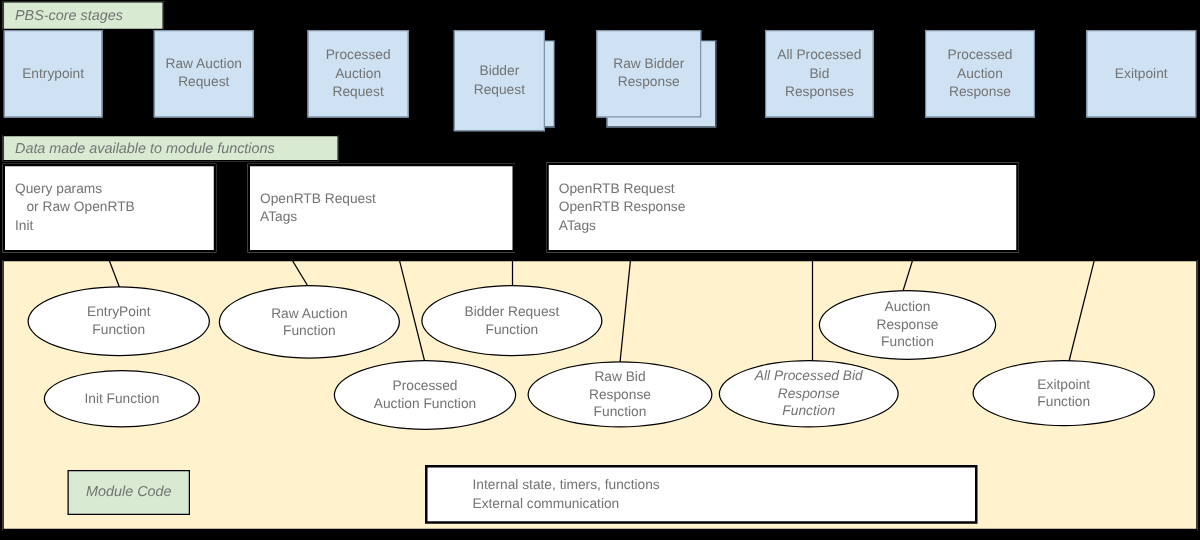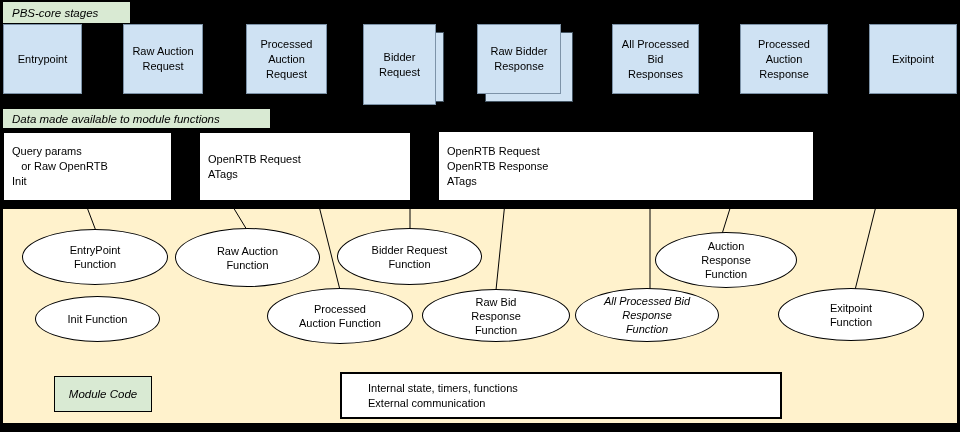--- a/index.html
+++ b/index.html
@@ -1,18 +1,18 @@
 <!DOCTYPE html>
 <html><head>
 <meta charset="utf-8">
 <style>
   html,body{margin:0;padding:0;background:#000;}
   .stage{
     position:relative;width:960px;height:432px;background:#000000;overflow:hidden;
-    font-family:"Liberation Sans",sans-serif;color:#000000;
+    font-family:"Liberation Sans",sans-serif;color:#737373;
   }
   .glabel{
     position:absolute;background:#d9ead3;border:1px solid #000;box-sizing:border-box;
     font-style:italic;font-size:11.5px;display:flex;align-items:center;padding-left:9px;
   }
   .stagebox{
     position:absolute;background:#cfe2f3;border:1px solid #7d93a8;box-sizing:border-box;
     display:flex;align-items:center;justify-content:center;text-align:center;
     font-size:11px;line-height:15px;white-space:pre-line;z-index:4;
   }
@@ -38,21 +38,21 @@
     position:absolute;left:26px;top:376px;width:98px;height:36px;
     background:#d9ead3;border:1px solid #000;box-sizing:border-box;
     display:flex;align-items:center;justify-content:center;
     font-style:italic;font-size:11.5px;z-index:3;margin-left:28px;
   }
   .internal-box{
     position:absolute;left:340px;top:372px;width:442px;height:47px;
     background:#fff;border:2px solid #000;box-sizing:border-box;
     display:flex;align-items:center;font-size:11px;line-height:15px;z-index:3;
   }
-  .internal-box span{white-space:pre;padding-left:26px;}
+  .internal-box span{white-space:pre;padding-left:8px;margin-left:28px;}
 </style>
 </head>
 <body>
 
 <div class="stage">
 
   <div class="glabel" style="left:2px;top:1px;width:129px;height:23px;">PBS-core stages</div>
 
   <div class="stagebox" style="left:3px;top:24px;width:79px;height:70px;">Entrypoint</div>
   <div class="stagebox" style="left:123px;top:24px;width:80px;height:70px;">Raw Auction

